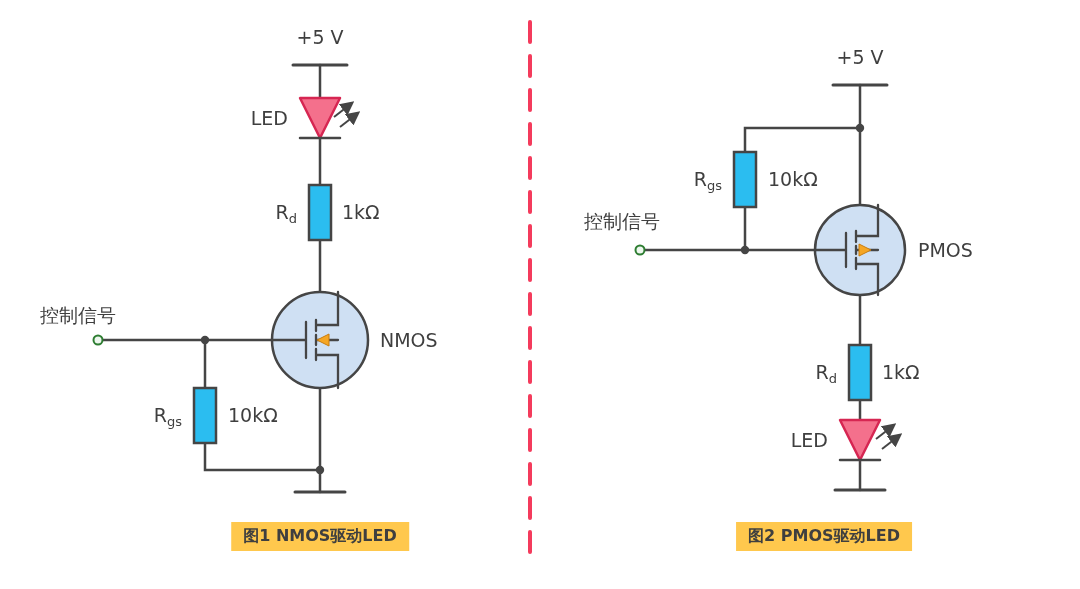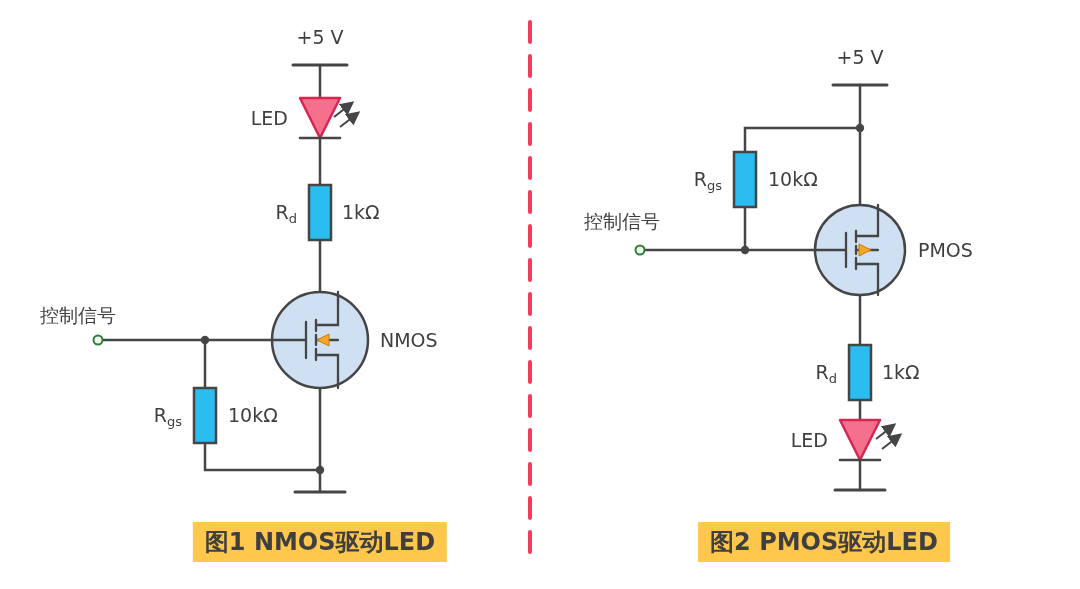--- a/index.html
+++ b/index.html
@@ -77,21 +77,21 @@
     stroke-width: 2;
     fill: none;
   }
   #arrowhead path { fill: var(--wire, #454545); }
   .sub { font-size: 13px; }
   .caption {
     position: absolute;
     transform: translateX(-50%);
     background: var(--caption-bg, #ffc84d);
     color: var(--caption-text, #3f3f3f);
-    font-size: 24px;
+    font-size: 16px;
     font-weight: bold;
     padding: 4px 12px;
     white-space: nowrap;
   }
 </style>
 </head>
 <body>
 
 <div class="canvas">
   <svg width="1080" height="589" viewBox="0 0 1080 589">

